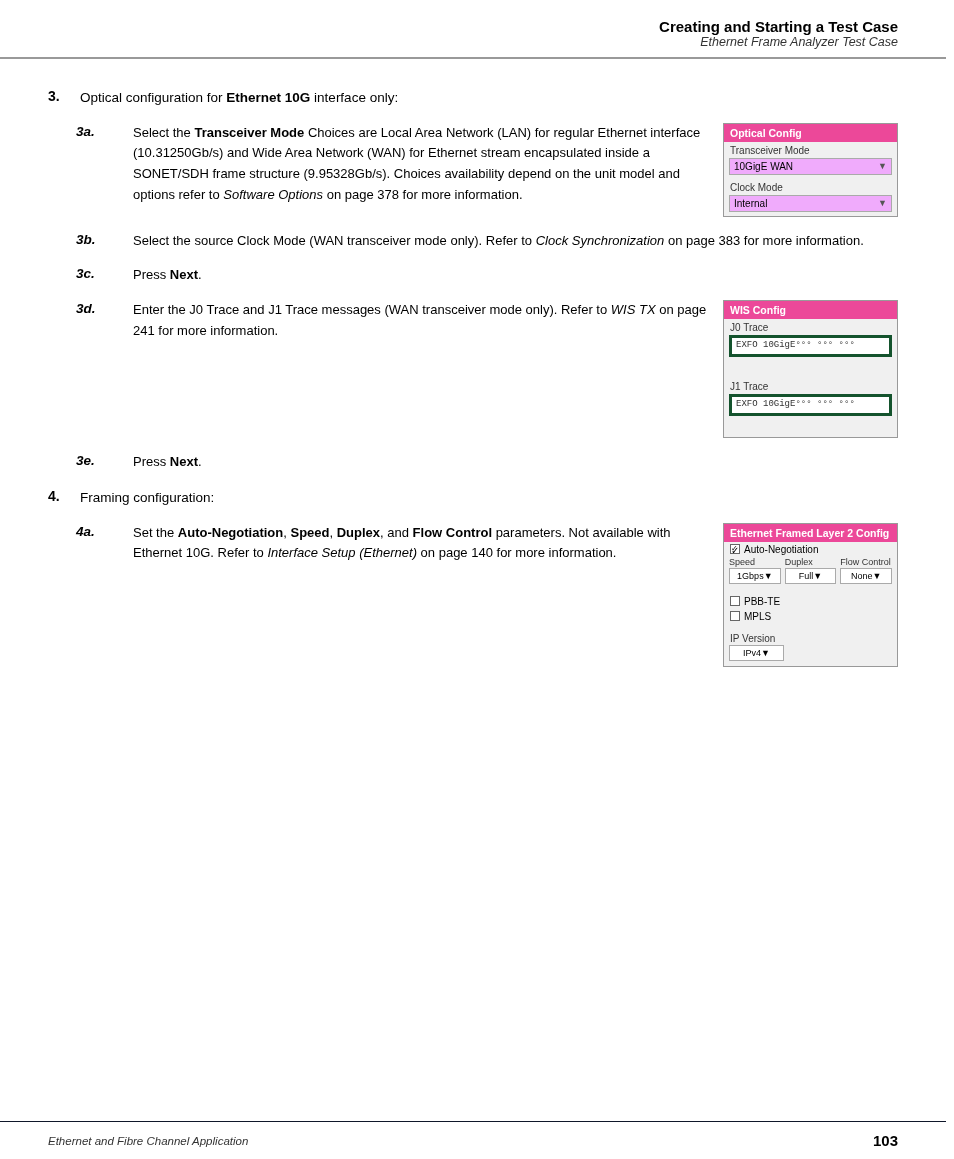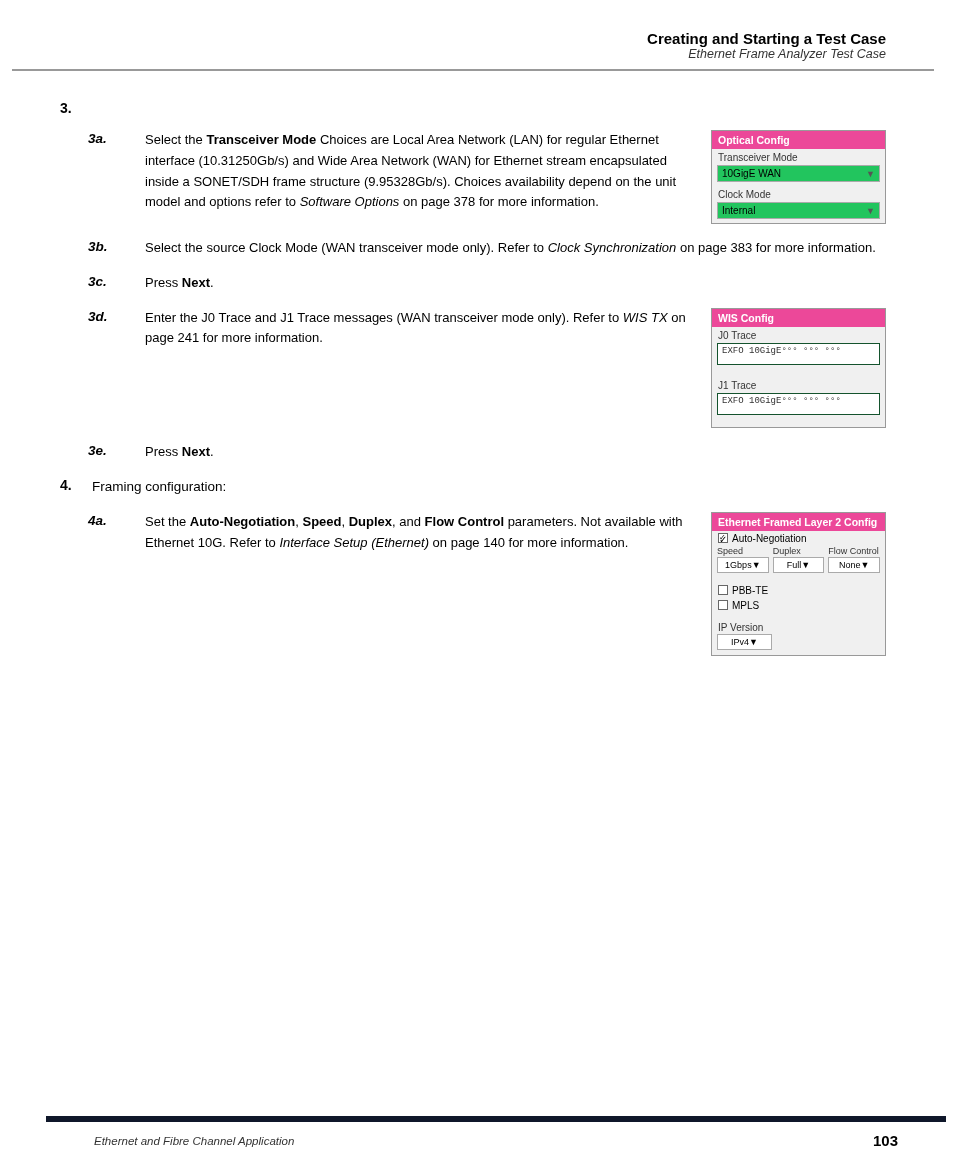--- a/index.html
+++ b/index.html
@@ -9,21 +9,21 @@
       background: #fff;
       color: #000;
       width: 954px;
       min-height: 1159px;
       position: relative;
     }
 
     .page {
       width: 946px;
       min-height: 1159px;
-      padding: 12px;
+      padding: 0;
       position: relative;
     }
 
     
     .header {
       text-align: right;
       padding: 18px 48px 8px 48px;
       border-bottom: 2px solid #999;
     }
     .header-title {
@@ -120,40 +120,40 @@
       padding: 3px 6px;
       font-family: Arial, sans-serif;
     }
     .config-field-label {
       font-size: 10px;
       color: #333;
       padding: 3px 6px 1px 6px;
       font-family: Arial, sans-serif;
     }
     .config-field-value {
-      background: #22c55e;
+      background: #f0abfc;
       border: 1px solid #aaa;
       margin: 1px 5px 4px 5px;
       padding: 2px 4px;
       font-size: 10px;
       display: flex;
       align-items: center;
       justify-content: space-between;
       font-family: Arial, sans-serif;
     }
     .config-field-value .dropdown-arrow {
       font-size: 9px;
       color: #555;
     }
 
     
     .wis-trace-area {
       background: #fff;
-      border: 1px solid #14532d;
-      margin: 1px 5px 12px 5px;
+      border: 3px solid #14532d;
+      margin: 1px 5px 21px 5px;
       padding: 2px 4px;
       font-size: 9px;
       font-family: 'Courier New', monospace;
       color: #333;
       min-height: 22px;
     }
 
     
     .config-checkbox-row {
       display: flex;
@@ -209,26 +209,25 @@
     .config-spacer {
       height: 6px;
     }
 
     
     .footer {
       position: absolute;
       bottom: 0;
       left: 0;
       right: 0;
-      border-top: 6px solid #0f172a;
+      border-top: 1px solid #0f172a;
       display: flex;
       justify-content: space-between;
       align-items: center;
       padding: 10px 48px;
-      margin-left: 46px;
     }
     .footer-left {
       font-size: 11.5px;
       font-family: Arial, sans-serif;
       color: #333;
       font-style: italic;
     }
     .footer-right {
       font-size: 15px;
       font-weight: bold;
@@ -242,20 +241,23 @@
 
   <div class="header">
     <div class="header-title">Creating and Starting a Test Case</div>
     <div class="header-subtitle">Ethernet Frame Analyzer Test Case</div>
   </div>
 
   <div class="content">
 
     <div class="step-main">
       <div class="step-num-main">3.</div>
+      <div class="step-text-main">
+        Optical configuration for <b>Ethernet 10G</b> interface only:
+      </div>
     </div>
 
     <div class="substeps">
 
       <div class="step-sub">
         <div class="step-num-sub"><b><i>3a.</i></b></div>
         <div class="step-content-sub">
           <div class="step-text-sub">
             Select the <b>Transceiver Mode</b> Choices are Local Area Network (LAN) for regular Ethernet interface (10.31250Gb/s) and Wide Area Network (WAN) for Ethernet stream encapsulated inside a SONET/SDH frame structure (9.95328Gb/s). Choices availability depend on the unit model and options refer to <i>Software Options</i> on page 378 for more information.
           </div>

